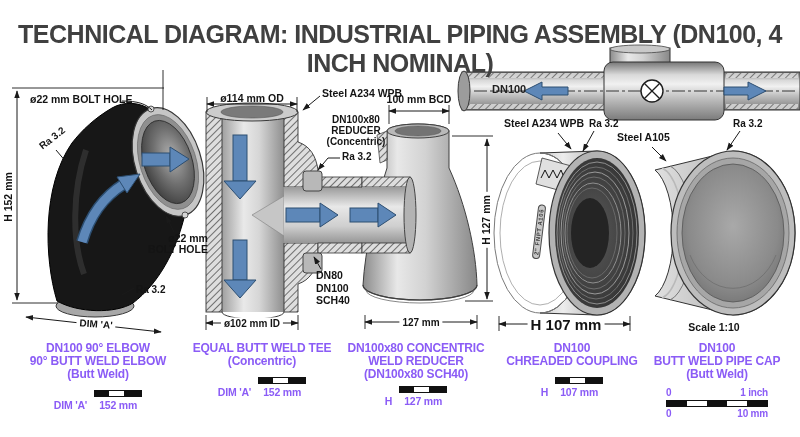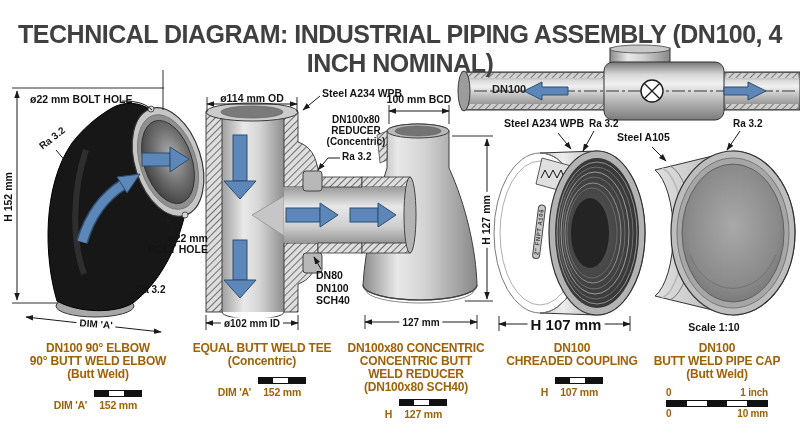--- a/index.html
+++ b/index.html
@@ -21,21 +21,21 @@
   .vtext{ transform:translate(-50%,-50%) rotate(-90deg); }
   .onwhite { background:#ffffff; padding:0 3px; }
   .stamp {
     position:absolute; transform:translate(-50%,-50%) rotate(-83deg);
     font-size:6px; font-weight:700; color:#3b3b3b; letter-spacing:0.6px;
     border:1px solid #4a4a4a; border-radius:5px; padding:0 3px; background:#c9c9c9;
     white-space:nowrap;
   }
   .caption {
     position:absolute; width:170px; top:342px; text-align:center;
-    font-size:12px; font-weight:700; line-height:13px; letter-spacing:-0.2px; color:#a16207;
+    font-size:12px; font-weight:700; line-height:13px; letter-spacing:-0.2px; color:#8b5cf6;
   }
   .scalerow { display:flex; justify-content:center; align-items:flex-end; gap:7px; margin-top:9px; }
   .scalerow.tight { margin-top:5px; }
   .slabel { font-size:10.5px; font-weight:700; }
   .sstack { display:flex; flex-direction:column; align-items:center; }
   .sbar {
     width:46px; height:5px; border:1px solid #111;
     background:linear-gradient(90deg,#111 0 30%,#fff 30% 64%,#111 64% 100%);
   }
   .sval { font-size:10.5px; font-weight:700; margin-top:2px; }
@@ -334,21 +334,20 @@
       <span class="slabel">DIM 'A'</span>
       <span class="sstack">
         <span class="sbar"></span>
         <span class="sval">152 mm</span>
       </span>
     </div>
   </div>
 
   <div class="caption" style="left:331px;">
     <div>DN100x80 CONCENTRIC</div>
-    <div>CONCENTRIC BUTT</div>
     <div>WELD REDUCER</div>
     <div>(DN100x80 SCH40)</div>
     <div class="scalerow tight">
       <span class="slabel">H</span>
       <span class="sstack">
         <span class="sbar"></span>
         <span class="sval">127 mm</span>
       </span>
     </div>
   </div>

